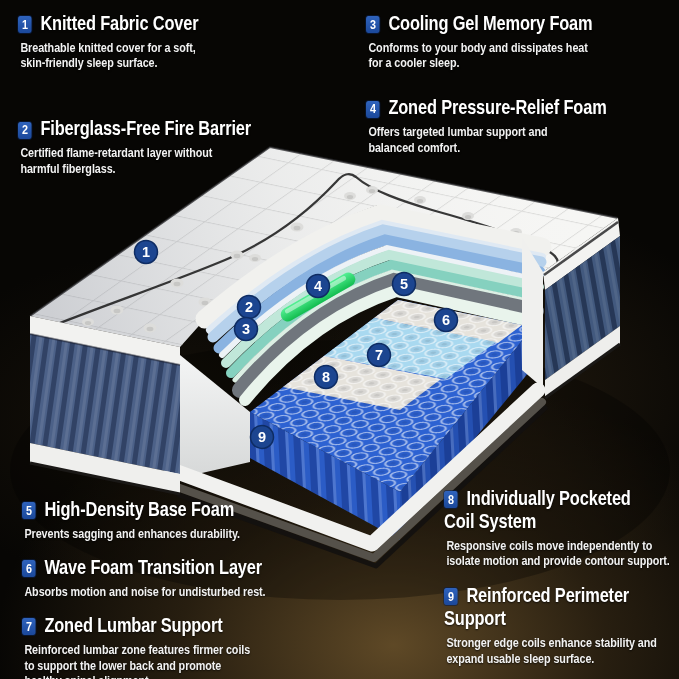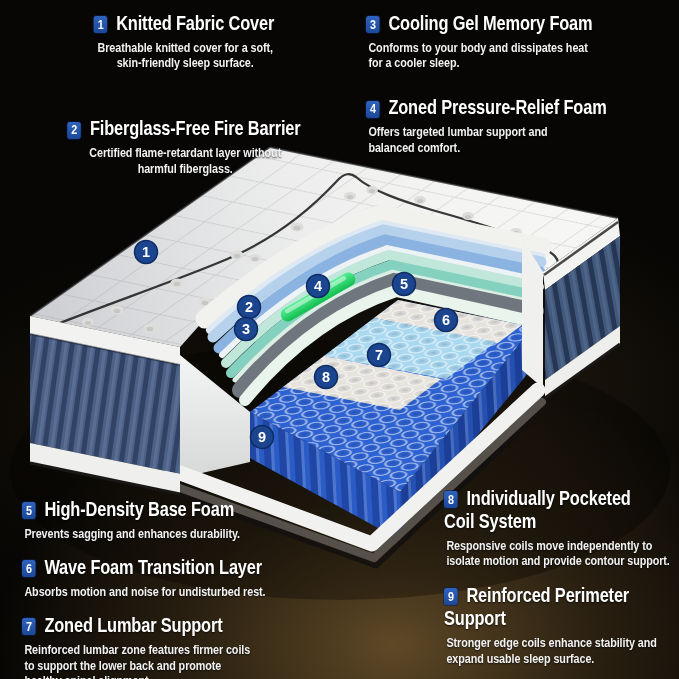--- a/index.html
+++ b/index.html
@@ -21,21 +21,21 @@
          text-shadow:0 1px 2px rgba(0,0,0,.7);}
   .badge-sq{display:inline-flex;align-items:center;justify-content:center;
             width:17px;height:17px;border-radius:3px;margin-right:11px;
             background:linear-gradient(#2f63bd,#1b489a);
             box-shadow:0 0 0 1px rgba(10,30,70,.6);
             font-size:13.5px;font-weight:700;color:#fff;
             position:relative;top:-1px;text-shadow:none;}
   .desc{margin:5px 0 0 3px;white-space:pre;color:#f2f2f2;font-weight:700;
         font-size:13.5px;line-height:1.13;letter-spacing:-.1px;
         text-shadow:0 1px 2px rgba(0,0,0,.7);}
-  .q-tl{left:24px;top:12px;width:400px;text-align:center;}
+  .q-tl{left:18px;top:12px;width:400px;}
   .q-tr{left:366px;top:12px;width:400px;}
   .q-bl{left:22px;top:498px;width:420px;}
   .q-br{left:444px;top:487px;width:300px;}
   .gap-tl{margin-top:47px;}
   .gap-tr{margin-top:26px;}
   .gap-bl{margin-top:15px;}
   .gap-br{margin-top:16px;}
 </style>
 </head>
 <body>

